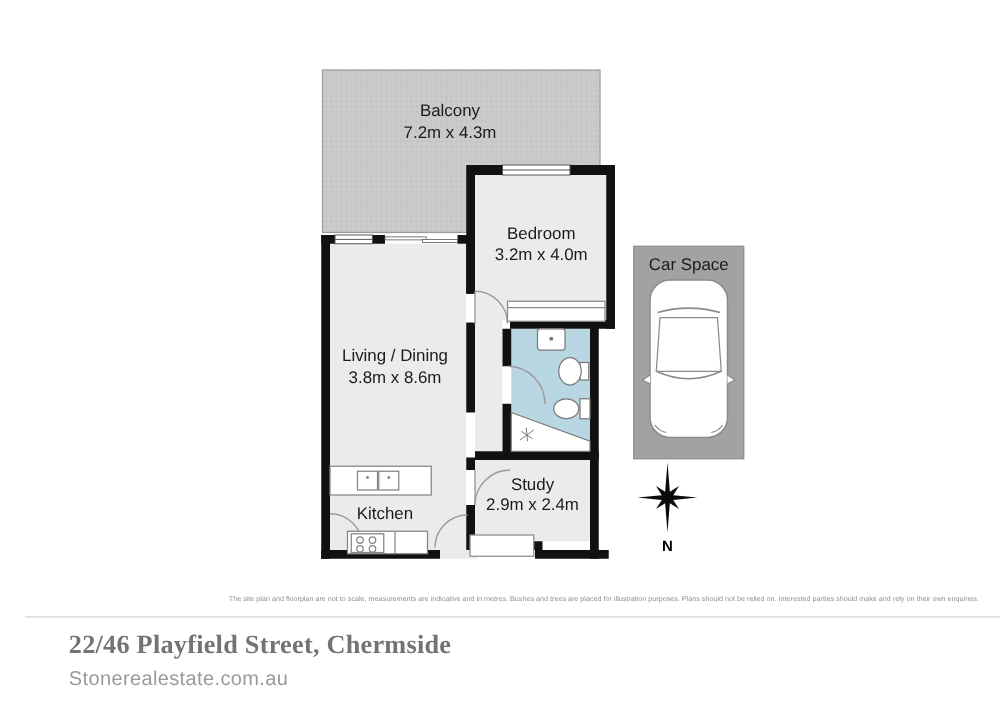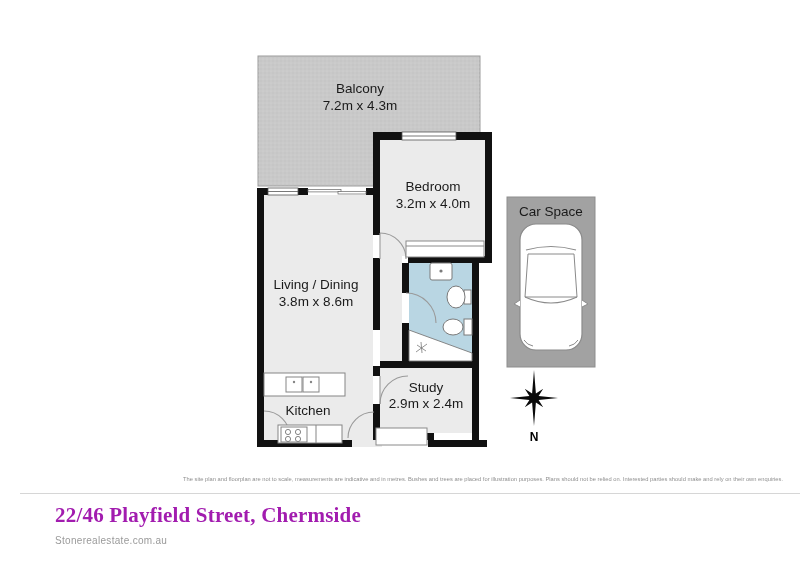--- a/index.html
+++ b/index.html
@@ -5,22 +5,22 @@
   html,body{margin:0;padding:0;background:#fff;}
   #page{position:relative;width:800px;height:565px;background:#fff;overflow:hidden;
         font-family:"Liberation Sans", sans-serif;margin-left:20px;}
   #plan-svg{position:absolute;left:0;top:0;}
   .room-label{font-family:"Liberation Sans", sans-serif;font-size:13.5px;fill:#1a1a1a;}
   .dim-label{font-family:"Liberation Sans", sans-serif;font-size:13.5px;fill:#1a1a1a;}
   .disclaimer-text{font-family:"Liberation Sans", sans-serif;fill:#8f8f8f;}
   .north-label{font-family:"Liberation Sans", sans-serif;font-size:12px;font-weight:bold;fill:#000;}
   .footer{position:absolute;left:0;top:493px;width:800px;height:72px;border-top:1px solid #d6d6d6;background:#fff;}
   .address{position:absolute;left:35px;top:9px;font-family:"Liberation Serif", serif;
-           font-size:21px;font-weight:600;color:#a21caf;letter-spacing:0.2px;}
-  .website{position:absolute;left:35px;top:41px;font-size:10px;color:#9a9a9a;letter-spacing:0.3px;}
+           font-size:21px;font-weight:600;color:#737373;letter-spacing:0.2px;}
+  .website{position:absolute;left:35px;top:41px;font-size:16px;color:#9a9a9a;letter-spacing:0.3px;}
   .logo-wrap{position:absolute;right:33px;top:6px;}
   .logo-letters{font-family:"Liberation Sans", sans-serif;font-size:15px;font-weight:bold;
                 letter-spacing:4px;fill:#272b33;}
 </style>
 </head>
 <body>
 
 <div id="page">
 
 <svg id="plan-svg" width="800" height="490" viewBox="0 0 800 490">

